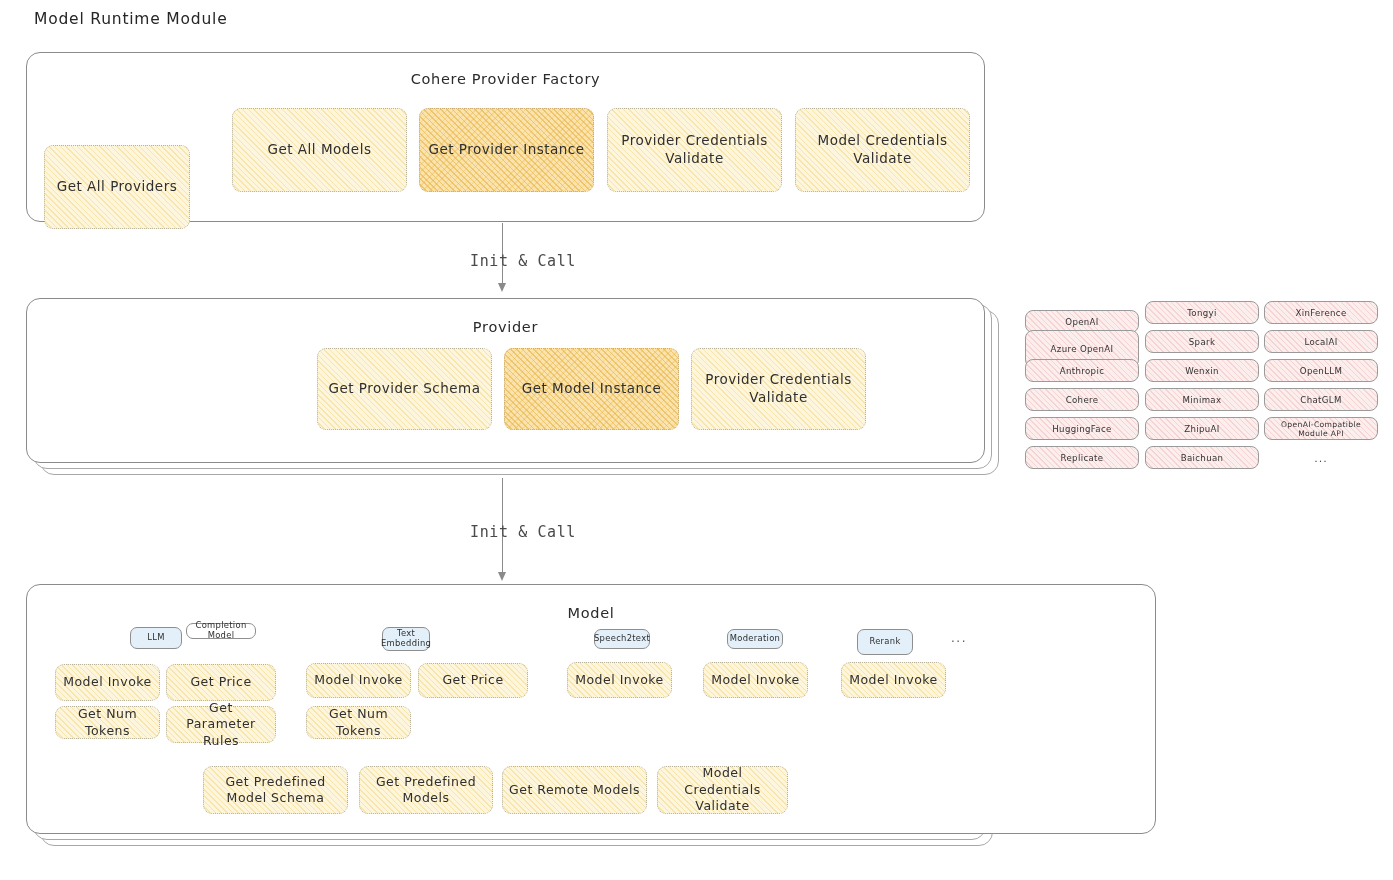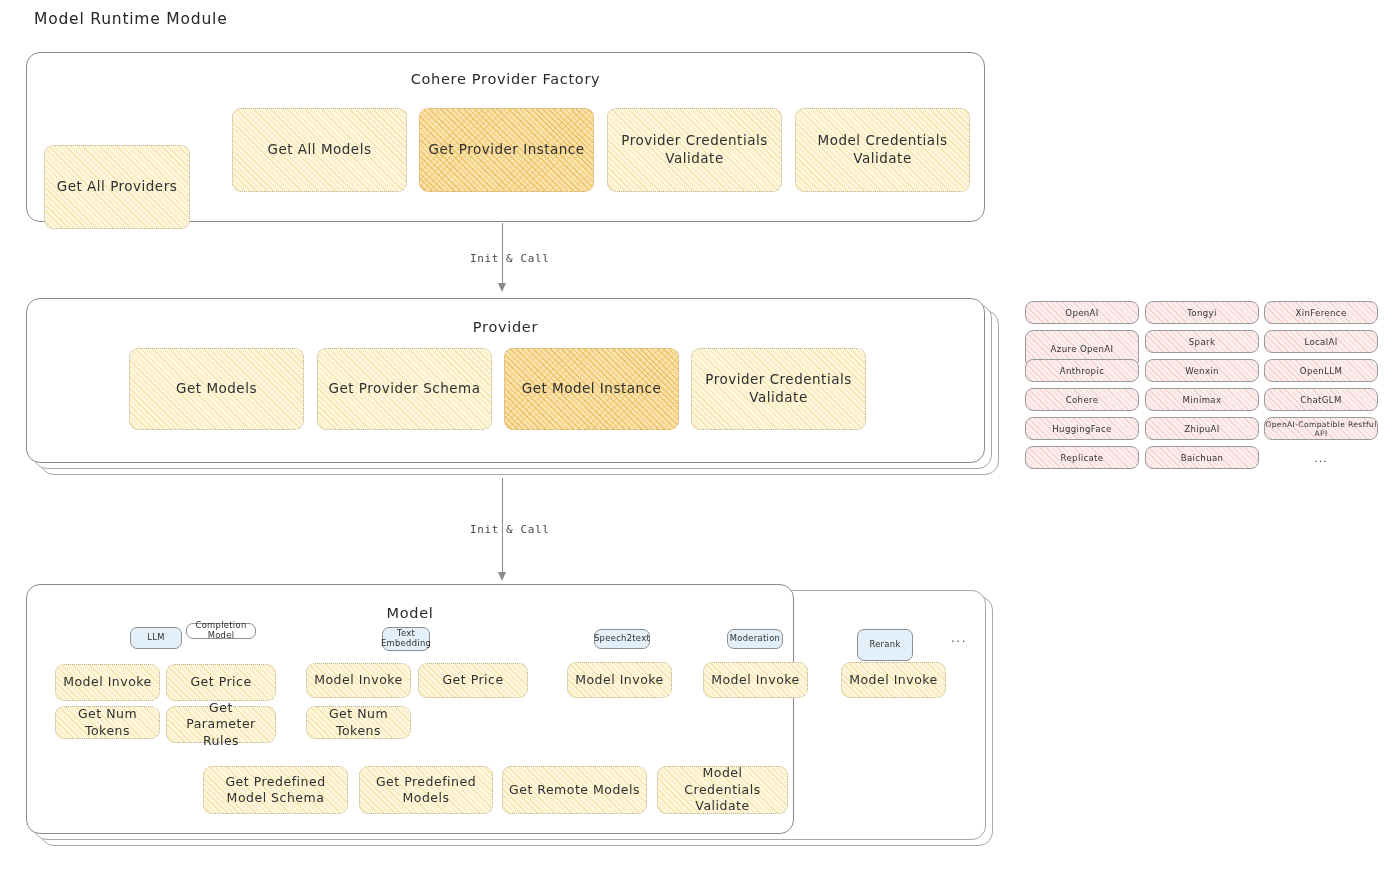--- a/index.html
+++ b/index.html
@@ -150,21 +150,21 @@
   }
   .arrow-head {
     position: absolute;
     width: 0; height: 0;
     border-left: 4.5px solid transparent;
     border-right: 4.5px solid transparent;
     border-top: 9px solid #8a8a8a;
   }
   .arrow-label {
     position: absolute;
-    font-size: 11px;
+    font-size: 15px;
     letter-spacing: .6px;
     white-space: nowrap;
   }
   .ellipsis-dots {
     position: absolute;
     font-size: 12px;
     color: #555;
     letter-spacing: 1.5px;
   }
 </style>
@@ -188,53 +188,52 @@
   <div class="arrow-line" style="left:502px; top:223px; height:62px;"></div>
   <div class="arrow-head" style="left:498px; top:283px;"></div>
   <div class="arrow-label mono" style="left:470px; top:252px;">Init &amp; Call</div>
 
   <div class="panel-shadow" style="left:40px; top:310px; width:959px; height:165px;"></div>
   <div class="panel-shadow" style="left:33px; top:304px; width:959px; height:165px;"></div>
   <div class="panel" style="left:26px; top:298px; width:959px; height:165px;">
     <div class="panel-title hand" style="top:20px;">Provider</div>
   </div>
 
-  <div class="node hand" style="left:129px; top:348px; width:175px; height:82px;">Get Models</div>
   <div class="node hand" style="left:317px; top:348px; width:175px; height:82px;">Get Provider Schema</div>
   <div class="node hand hi" style="left:504px; top:348px; width:175px; height:82px;">Get Model Instance</div>
   <div class="node hand" style="left:691px; top:348px; width:175px; height:82px;">Provider Credentials Validate</div>
 
-  <div class="chip hand" style="left:1025px; top:301px; width:114px; height:23px;">OpenAI</div>
+  <div class="chip hand" style="left:1025px; top:310px; width:114px; height:23px;">OpenAI</div>
   <div class="chip hand" style="left:1025px; top:330px; width:114px; height:38px;">Azure OpenAI</div>
   <div class="chip hand" style="left:1025px; top:359px; width:114px; height:23px;">Anthropic</div>
   <div class="chip hand" style="left:1025px; top:388px; width:114px; height:23px;">Cohere</div>
   <div class="chip hand" style="left:1025px; top:417px; width:114px; height:23px;">HuggingFace</div>
   <div class="chip hand" style="left:1025px; top:446px; width:114px; height:23px;">Replicate</div>
 
   <div class="chip hand" style="left:1145px; top:301px; width:114px; height:23px;">Tongyi</div>
   <div class="chip hand" style="left:1145px; top:330px; width:114px; height:23px;">Spark</div>
   <div class="chip hand" style="left:1145px; top:359px; width:114px; height:23px;">Wenxin</div>
   <div class="chip hand" style="left:1145px; top:388px; width:114px; height:23px;">Minimax</div>
   <div class="chip hand" style="left:1145px; top:417px; width:114px; height:23px;">ZhipuAI</div>
   <div class="chip hand" style="left:1145px; top:446px; width:114px; height:23px;">Baichuan</div>
 
   <div class="chip hand" style="left:1264px; top:301px; width:114px; height:23px;">XinFerence</div>
   <div class="chip hand" style="left:1264px; top:330px; width:114px; height:23px;">LocalAI</div>
   <div class="chip hand" style="left:1264px; top:359px; width:114px; height:23px;">OpenLLM</div>
   <div class="chip hand" style="left:1264px; top:388px; width:114px; height:23px;">ChatGLM</div>
-  <div class="chip hand" style="left:1264px; top:417px; width:114px; height:23px; font-size:7.6px;">OpenAI-Compatible Restful API</div>
+  <div class="chip hand" style="left:1264px; top:417px; width:114px; height:23px; font-size:7.6px;">OpenAI-Compatible Module API</div>
   <div class="chip-ellipsis hand" style="left:1264px; top:452px; width:114px;">...</div>
 
   <div class="arrow-line" style="left:502px; top:478px; height:96px;"></div>
   <div class="arrow-head" style="left:498px; top:572px;"></div>
   <div class="arrow-label mono" style="left:470px; top:523px;">Init &amp; Call</div>
 
   <div class="panel-shadow" style="left:40px; top:596px; width:953px; height:250px;"></div>
   <div class="panel-shadow" style="left:33px; top:590px; width:953px; height:250px;"></div>
-  <div class="panel" style="left:26px; top:584px; width:768px; height:250px;">
+  <div class="panel" style="left:26px; top:584px; width:1130px; height:250px;">
     <div class="panel-title hand" style="top:20px;">Model</div>
   </div>
 
   <div class="badge hand" style="left:130px; top:627px; width:52px; height:22px;">LLM</div>
   <div class="badge plain hand" style="left:186px; top:623px; width:70px; height:16px;">Completion Model</div>
   <div class="badge plain hand" style="left:186px; top:641px; width:70px; height:16px;margin-top:33px;">Chat Model</div>
 
   <div class="node hand sm" style="left:55px; top:664px; width:105px; height:37px;">Model Invoke</div>
   <div class="node hand sm" style="left:166px; top:664px; width:110px; height:37px;">Get Price</div>
   <div class="node hand sm" style="left:55px; top:706px; width:105px; height:33px;">Get Num Tokens</div>
@@ -245,21 +244,21 @@
   <div class="node hand sm" style="left:306px; top:663px; width:105px; height:35px;">Model Invoke</div>
   <div class="node hand sm" style="left:418px; top:663px; width:110px; height:35px;">Get Price</div>
   <div class="node hand sm" style="left:306px; top:706px; width:105px; height:33px;">Get Num Tokens</div>
 
   <div class="badge hand" style="left:594px; top:629px; width:56px; height:20px;">Speech2text</div>
   <div class="node hand sm" style="left:567px; top:662px; width:105px; height:36px;">Model Invoke</div>
 
   <div class="badge hand" style="left:727px; top:629px; width:56px; height:20px;">Moderation</div>
   <div class="node hand sm" style="left:703px; top:662px; width:105px; height:36px;">Model Invoke</div>
 
-  <div class="badge hand" style="left:857px; top:629px; width:56px; height:32px;">Rerank</div>
+  <div class="badge hand" style="left:857px; top:629px; width:56px; height:26px;">Rerank</div>
   <div class="node hand sm" style="left:841px; top:662px; width:105px; height:36px;">Model Invoke</div>
 
   <div class="ellipsis-dots hand" style="left:951px; top:631px;">...</div>
 
   <div class="node hand sm" style="left:203px; top:766px; width:145px; height:48px;">Get Predefined Model Schema</div>
   <div class="node hand sm" style="left:359px; top:766px; width:134px; height:48px;">Get Predefined Models</div>
   <div class="node hand sm" style="left:502px; top:766px; width:145px; height:48px;">Get Remote Models</div>
   <div class="node hand sm" style="left:657px; top:766px; width:131px; height:48px;">Model Credentials Validate</div>
 
 </div>

